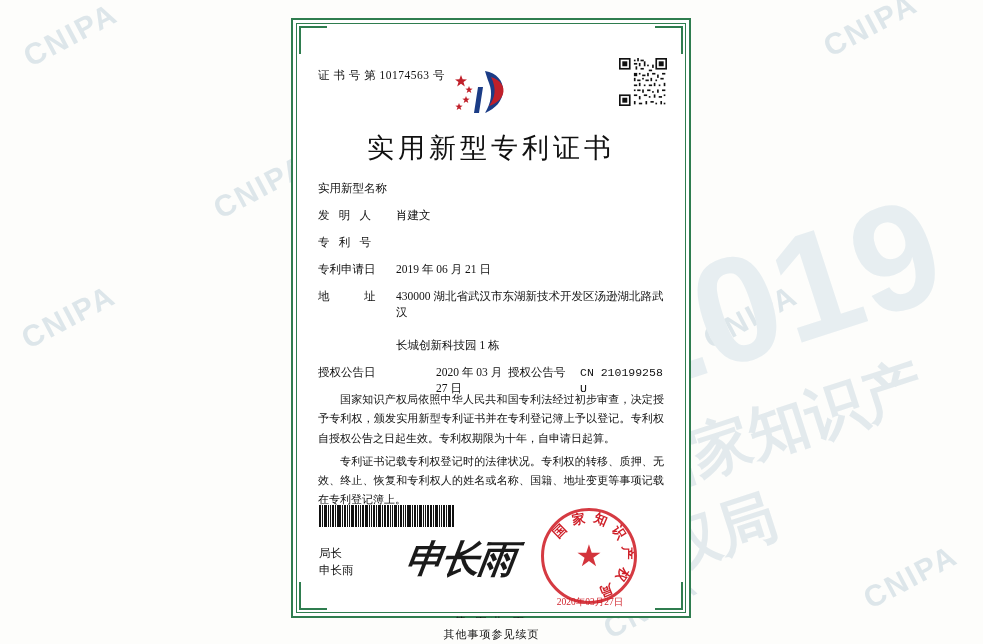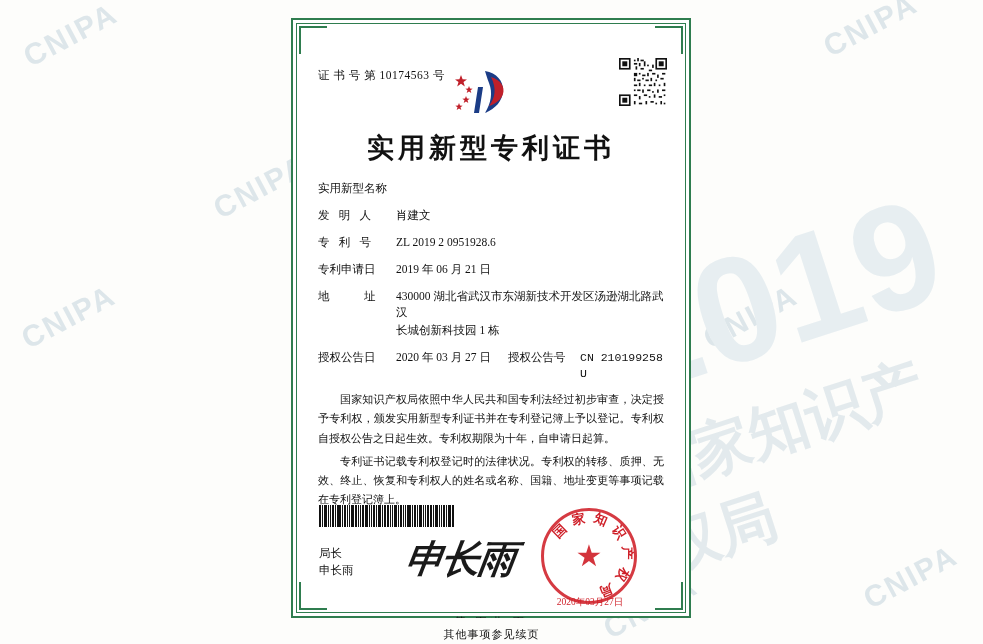--- a/index.html
+++ b/index.html
@@ -66,38 +66,38 @@
   }
   .qr{
     position:absolute;right:24px;top:40px;width:48px;height:48px;
   }
   .logo{
     position:absolute;left:0;right:0;top:48px;height:56px;
     display:flex;justify-content:center;align-items:center;
   }
   .title{
     position:absolute;left:0;right:0;top:112px;
-    text-align:center;font-size:27px;font-weight:700;color:#111;
+    text-align:center;font-size:27px;font-weight:400;color:#111;
     letter-spacing:4px;font-family:"Liberation Serif", serif;
   }
 
   
   .fields{
     position:absolute;left:27px;top:163px;width:346px;
     font-size:11.5px;color:#111;line-height:1.35;
   }
   .row{display:flex;margin-bottom:11.5px;}
   .lbl{
     width:78px;flex:none;letter-spacing:0px;white-space:nowrap;
   }
   .lbl.sp{letter-spacing:3.2px;}
   .val{flex:1;}
-  .val .sub{display:block;margin-top:3px;padding-left:0;}
+  .val .sub{display:block;margin-top:18px;padding-left:0;}
   .row2col{display:flex;margin-bottom:11.5px;}
-  .row2col .c1{width:190px;display:flex;}
+  .row2col .c1{width:190px;display:flex;gap:40px;}
   .row2col .c2{flex:1;display:flex;font-family:Liberation Mono, monospace;}
   .row2col .c2 .lbl{width:72px;}
 
   
   .paras{
     position:absolute;left:27px;top:372px;width:346px;
     font-size:11px;color:#111;line-height:1.75;text-align:justify;
   }
   .paras p{margin:0 0 4px 0;text-indent:22px;}
 
@@ -261,21 +261,20 @@
     <div class="fields">
       <div class="row">
         <div class="lbl">实用新型名称</div>
       </div>
       <div class="row">
         <div class="lbl sp">发 明 人</div>
         <div class="val">肖建文</div>
       </div>
       <div class="row">
         <div class="lbl sp">专 利 号</div>
-        <div class="val">ZL 2019 2 0951928.6</div>
       </div>
       <div class="row">
         <div class="lbl">专利申请日</div>
         <div class="val">2019 年 06 月 21 日</div>
       </div>
       <div class="row">
         <div class="lbl">地　　　址</div>
         <div class="val">
           <span>430000 湖北省武汉市东湖新技术开发区汤逊湖北路武汉</span>
           <span class="sub">长城创新科技园 1 栋</span>

